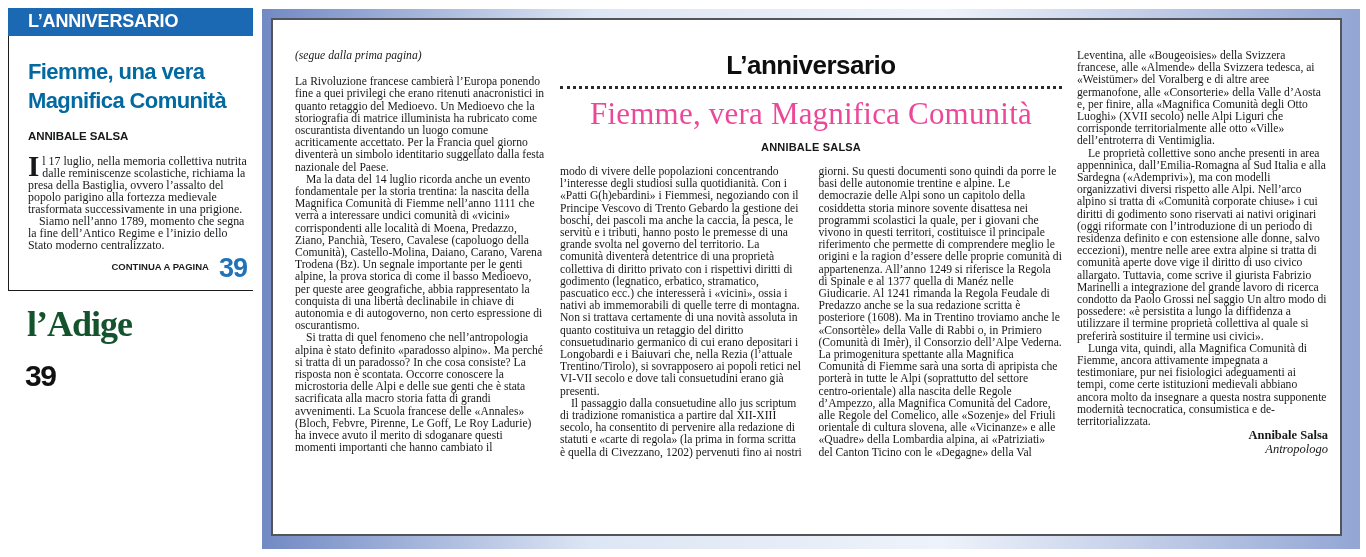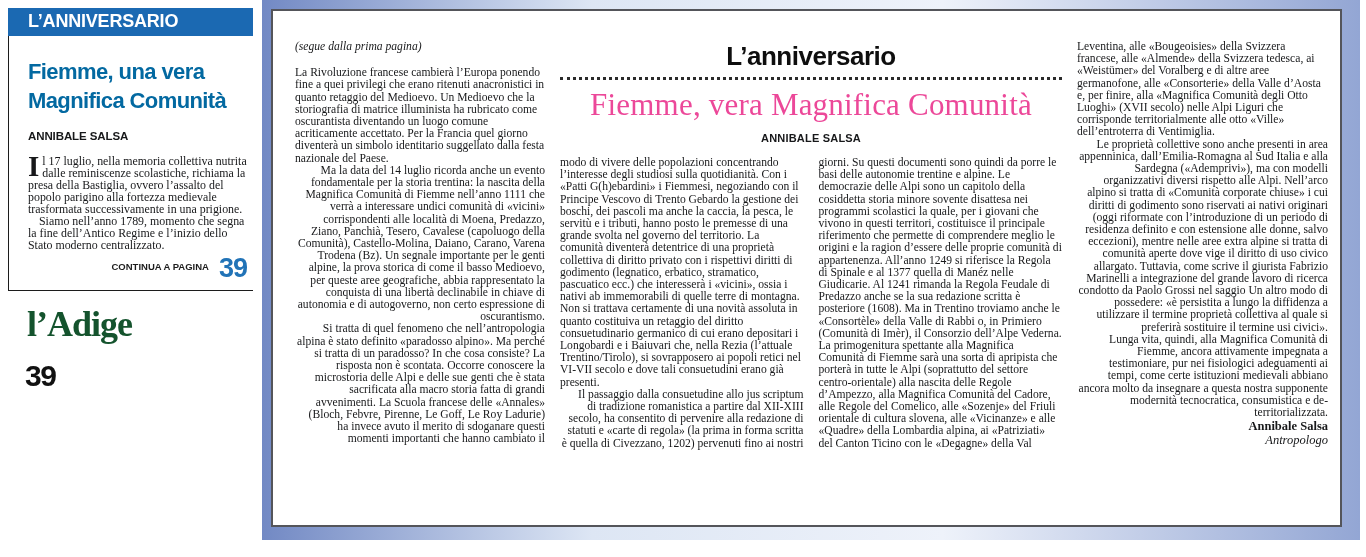--- a/index.html
+++ b/index.html
@@ -29,29 +29,29 @@
   .continua-page { font-family:"Liberation Sans", sans-serif; font-weight:bold;
     font-size:27px; color:#2173b7; margin-left:6px; letter-spacing:-1px; }
   .masthead { font-weight:bold; font-size:36px; letter-spacing:-1px;
     color:#14532d; margin:12px 0 0 19px; }
   .dateline { margin:14px 0 0 17px; display:flex; align-items:center; gap:17px; }
   .date { font-family:"Liberation Sans", sans-serif; font-size:16.5px; color:#1d1d1d; }
   .pagenum { font-family:"Liberation Sans", sans-serif; font-weight:bold;
     font-size:30px; letter-spacing:-1.5px; color:#111; }
 
   
-  .frame { position:absolute; left:262px; top:0; width:1098px; height:540px;
+  .frame { position:absolute; left:262px; top:9px; width:1098px; height:540px;
     box-sizing:border-box; padding:9px 18px 13px 9px;
     background:linear-gradient(90deg,#7289c4 0%, #dde6f4 30%, #eef2fa 62%, #93a6d4 100%); }
   .page { width:100%; height:100%; box-sizing:border-box; background:#fff;
     border:2px solid #54555a; padding:30px 12px 8px 22px; overflow:hidden;
     display:grid; grid-template-columns:250px 502px auto; column-gap:15px; }
 
   .bodytext p { margin:0; font-size:11.6px; line-height:12.2px; text-align:left; }
-  .bodytext p.indent { text-indent:11px;text-align:right; }
+  .bodytext p.indent { text-indent:11px; }
   .note { font-style:italic; font-size:12.5px; margin:0 0 14px 0 !important; }
 
   .head { text-align:center; }
   .kicker2 { font-family:"Liberation Sans", sans-serif; font-weight:bold;
     font-size:26px; letter-spacing:-0.5px; color:#0e0e0e; }
   .dotted { border-bottom:3px dotted #2b2b2b; height:0; margin:5px 0 1px 0; }
   .headline { font-size:31px; font-weight:normal; letter-spacing:0.2px;
     color:#ec4899; margin:7px 0 9px 0; }
   .byline { font-family:"Liberation Sans", sans-serif; font-weight:bold;
     font-size:11px; letter-spacing:0.2px; margin-bottom:13px; }

